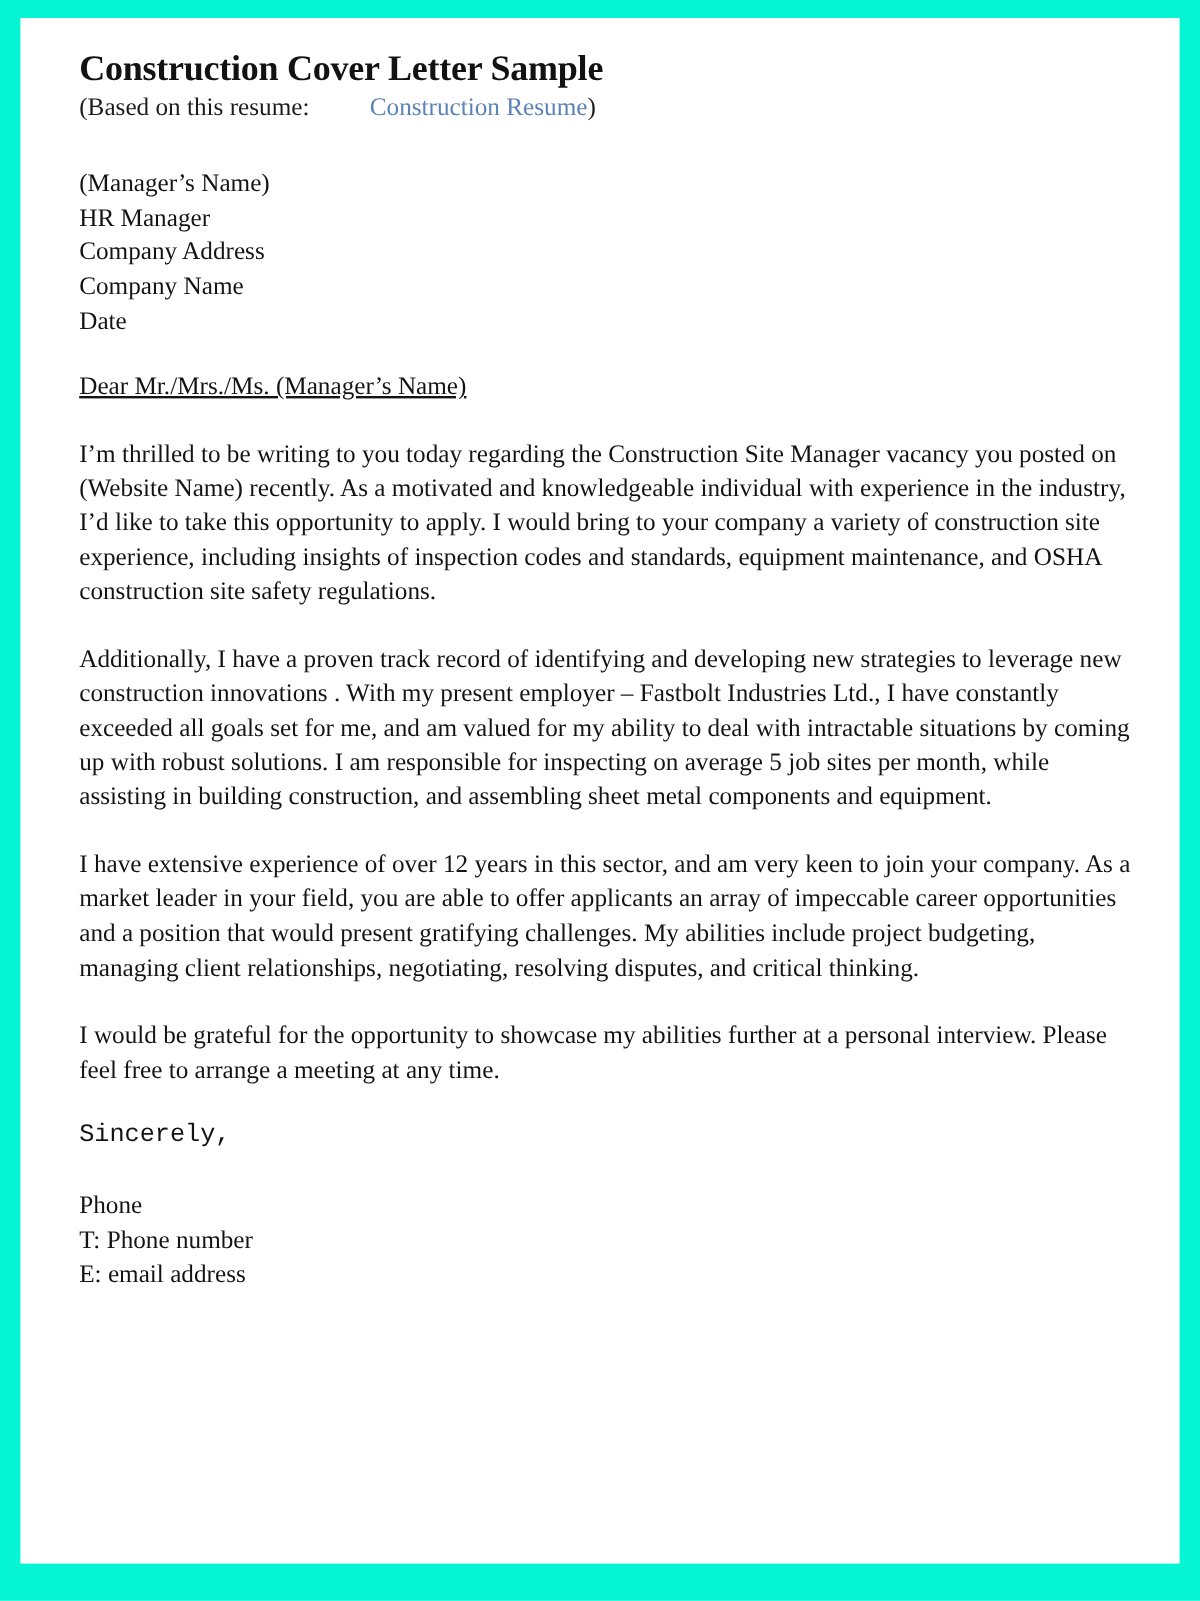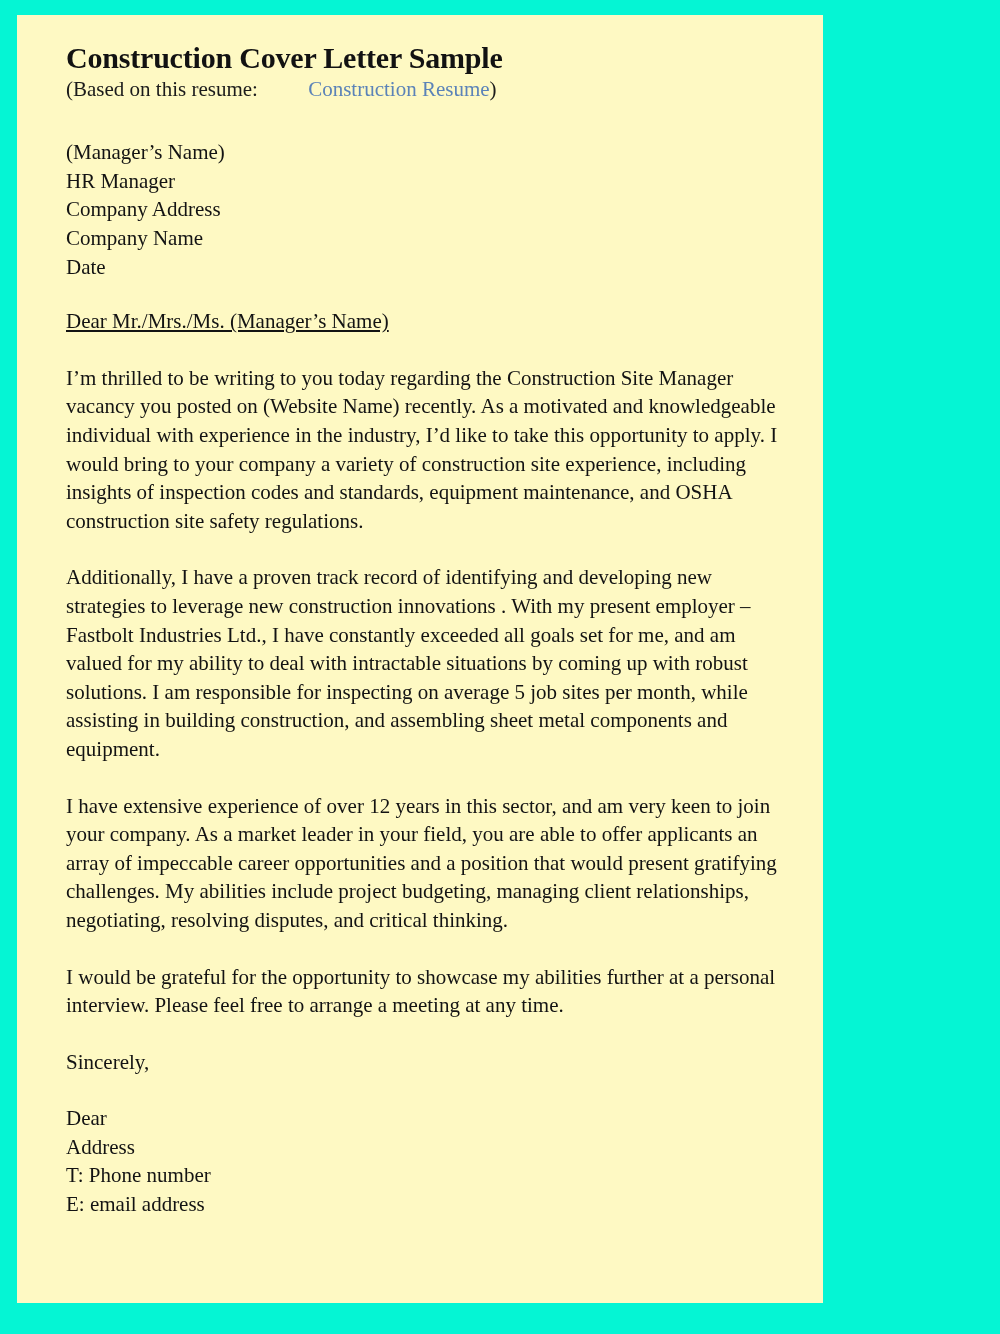--- a/index.html
+++ b/index.html
@@ -10,23 +10,23 @@
     width: 1000px;
     height: 1334px;
     background: #05F5D4;
     font-family: "Liberation Serif", "DejaVu Serif", serif;
     overflow: hidden;
   }
   #page {
     position: absolute;
     left: 17px;
     top: 15px;
-    width: 806px;
+    width: 966px;
     height: 1288px;
-    background: #fef9c3;
+    background: #ffffff;
     box-sizing: border-box;
     padding: 26px 40px 0 32px;
   }
   .doc-title {
     font-size: 30px;
     font-weight: bold;
     color: #121212;
     letter-spacing: -0.2px;
     line-height: 1.1;
     margin: 0 0 2px 17px;
@@ -63,20 +63,21 @@
     line-height: 28.6px;
     margin: 28px 0 0 17px;
     max-width: 880px;
     text-align: left;
   }
   .closing {
     font-size: 21px;
     color: #131313;
     line-height: 28.6px;
     margin: 28px 0 0 17px;
+    font-family: Liberation Mono, monospace;
   }
   .sig-block {
     margin: 28px 0 0 17px;
   }
   .sig-line {
     font-size: 21px;
     color: #131313;
     line-height: 28.6px;
     white-space: nowrap;
   }
@@ -101,19 +102,18 @@
   <div class="salutation">Dear Mr./Mrs./Ms. (Manager’s Name)</div>
 
   <p class="para">I’m thrilled to be writing to you today regarding the Construction Site Manager vacancy you posted on (Website Name) recently. As a motivated and knowledgeable individual with experience in the industry, I’d like to take this opportunity to apply. I would bring to your company a variety of construction site experience, including insights of inspection codes and standards, equipment maintenance, and OSHA construction site safety regulations.</p>
   <p class="para">Additionally, I have a proven track record of identifying and developing new strategies to leverage new construction innovations . With my present employer – Fastbolt Industries Ltd., I have constantly exceeded all goals set for me, and am valued for my ability to deal with intractable situations by coming up with robust solutions. I am responsible for inspecting on average 5 job sites per month, while assisting in building construction, and assembling sheet metal components and equipment.</p>
   <p class="para">I have extensive experience of over 12 years in this sector, and am very keen to join your company. As a market leader in your field, you are able to offer applicants an array of impeccable career opportunities and a position that would present gratifying challenges. My abilities include project budgeting, managing client relationships, negotiating, resolving disputes, and critical thinking.</p>
   <p class="para">I would be grateful for the opportunity to showcase my abilities further at a personal interview. Please feel free to arrange a meeting at any time.</p>
 
   <div class="closing">Sincerely,</div>
 
   <div class="sig-block">
-    <div class="sig-line">Dear</div>
-    <div class="sig-line">Address</div>
+    <div class="sig-line">Phone</div>
     <div class="sig-line">T: Phone number</div>
     <div class="sig-line">E: email address</div>
   </div>
 
 </div>
 
 </body></html>

